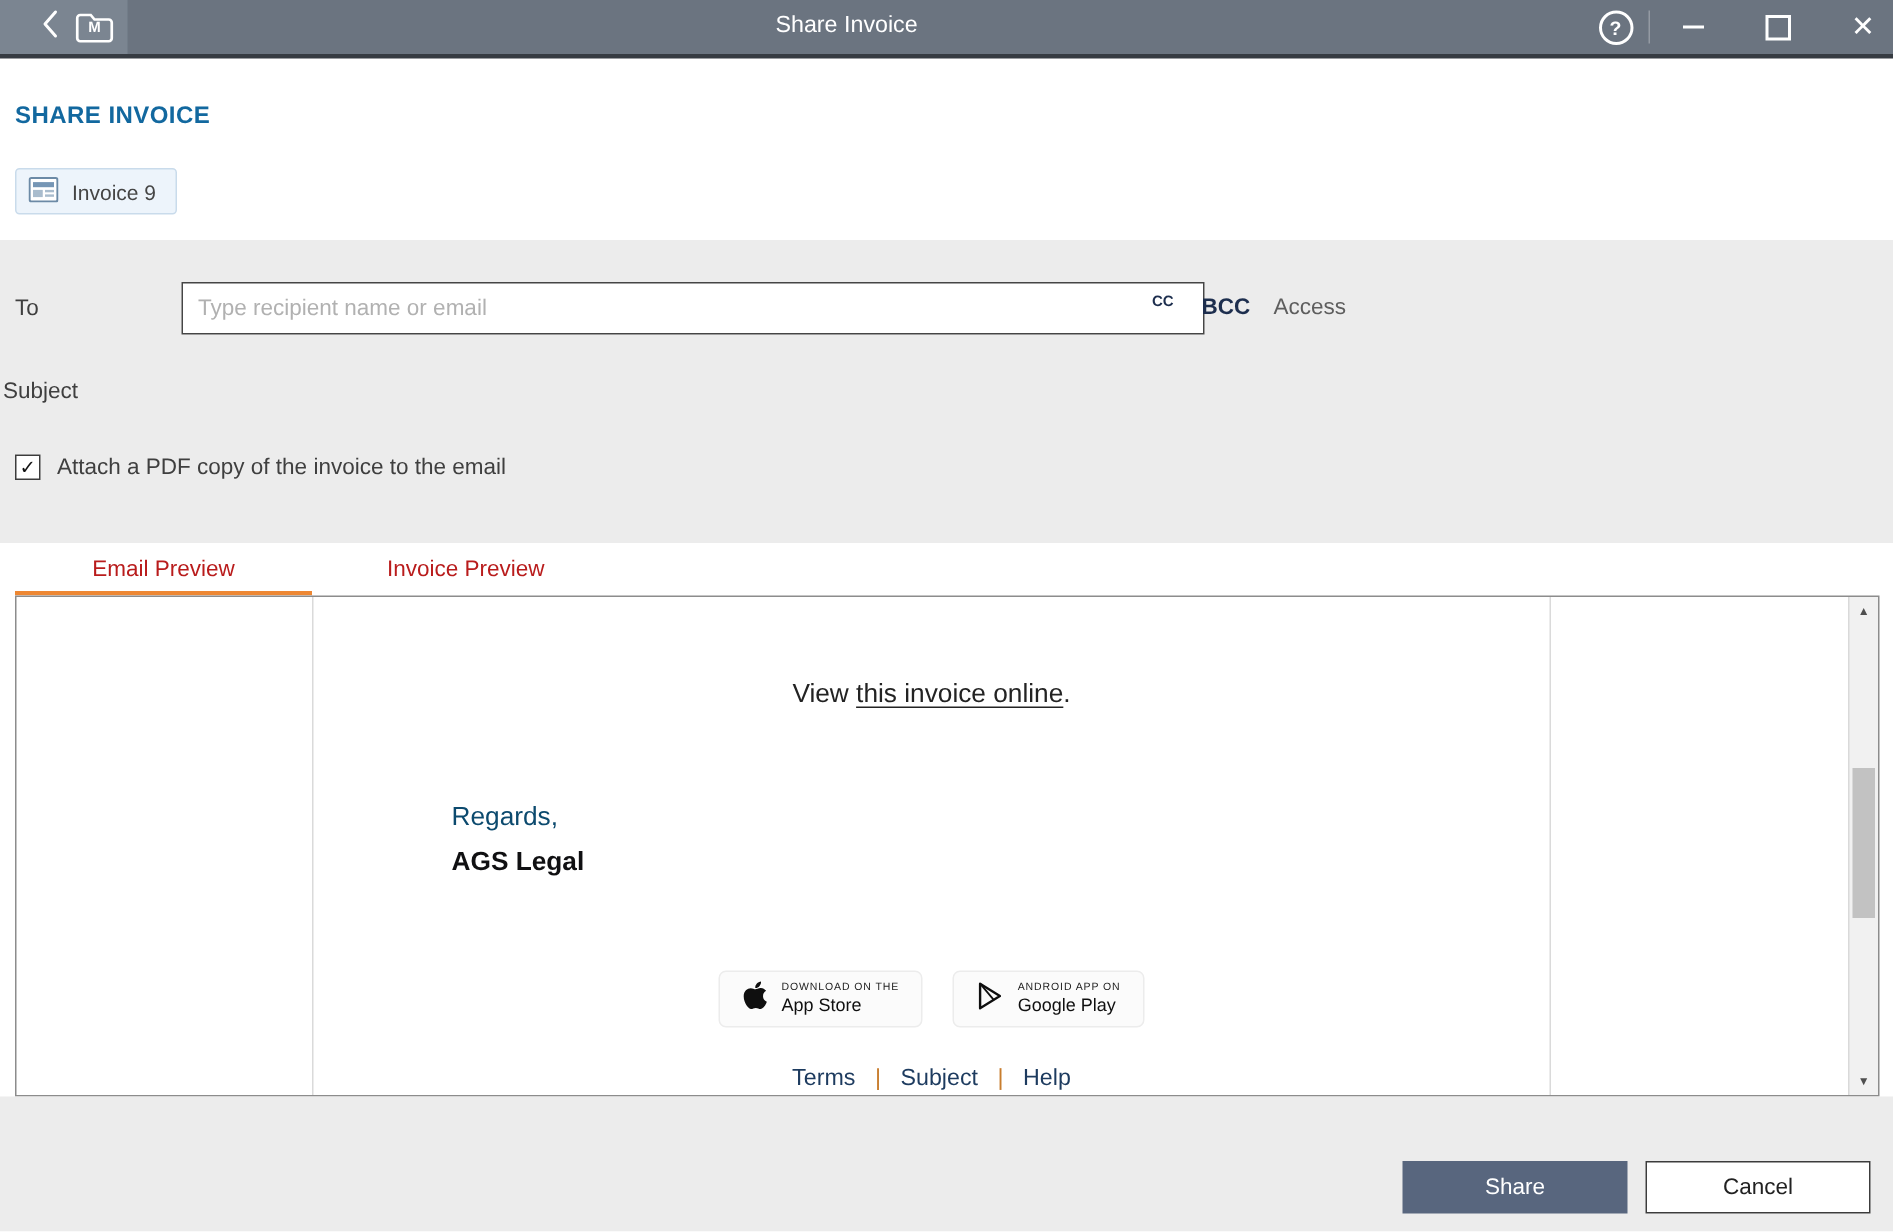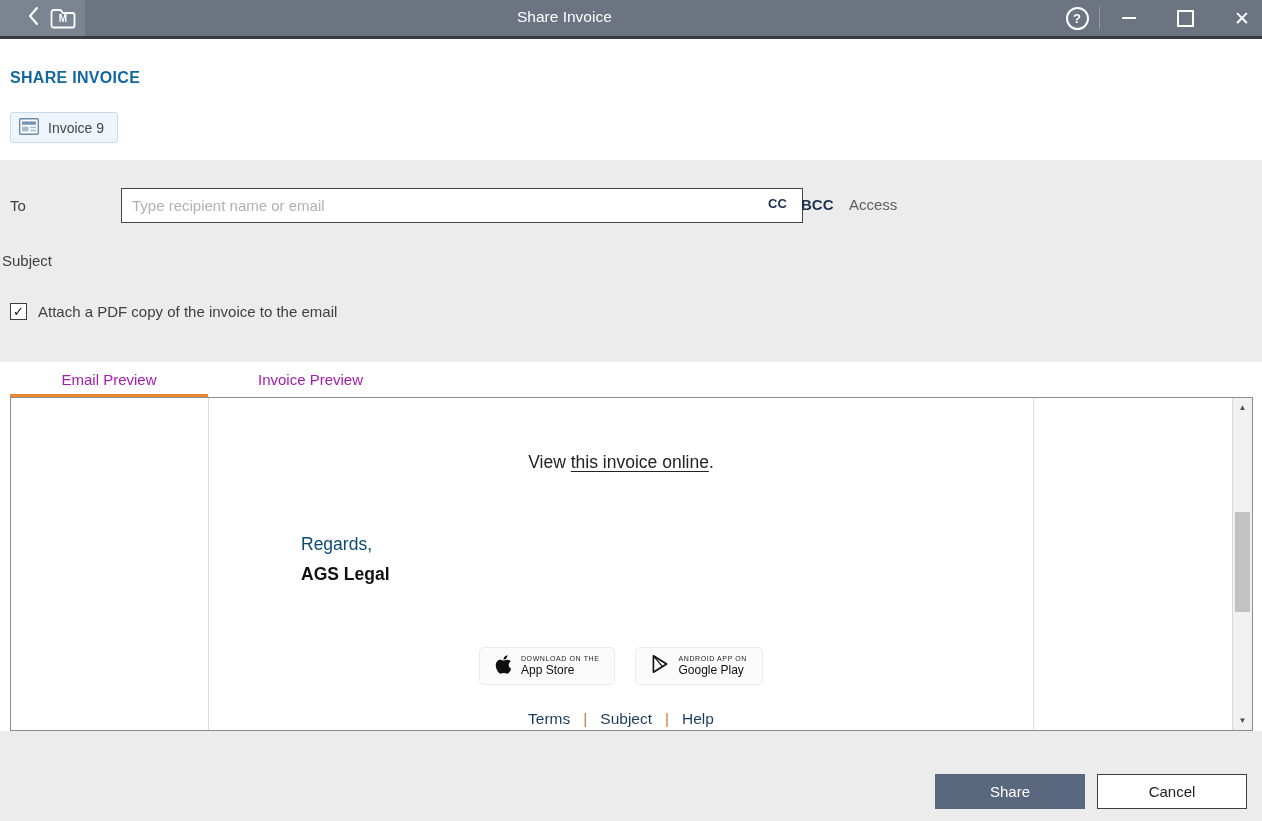--- a/index.html
+++ b/index.html
@@ -29,30 +29,30 @@
   .invoice-chip{position:absolute;left:10px;top:112px;height:31px;box-sizing:border-box;display:inline-flex;align-items:center;gap:9px;padding:0 13px 0 8px;background:#edf4fb;border:1px solid #c9dbeb;border-radius:3px;font-size:14px;color:#454545;cursor:pointer;}
   
   .form-band{position:absolute;left:0;top:160px;width:1262px;height:202px;background:#ececec;}
   .fld-label{position:absolute;font-size:15px;color:#3f3f3f;}
   .to-label{left:10px;top:37px;}
   .subject-label{left:2px;top:92px;}
   .txt-input{position:absolute;box-sizing:border-box;height:35px;border:1px solid #454545;background:#fff;font-family:"Liberation Sans",sans-serif;font-size:15px;color:#222;padding:0 10px;outline:none;}
   .txt-input::placeholder{color:#b1b1b1;}
   .to-input{left:75px;top:28px;width:682px;margin-left:46px;}
   .subject-input{left:75px;top:83px;width:1179px;}
-  .cc-btn{position:absolute;left:768px;top:36px;font-size:13px;font-weight:700;color:#1d2e4e;cursor:pointer;}
+  .cc-btn{position:absolute;left:768px;top:36px;font-size:10px;font-weight:700;color:#1d2e4e;cursor:pointer;}
   .bcc-btn{position:absolute;left:801px;top:36px;font-size:15px;font-weight:700;color:#1d2e4e;cursor:pointer;}
   .access-label{left:849px;top:36px;color:#5e5e5e;}
   .access-dd{position:absolute;left:908px;top:28px;width:346px;height:35px;box-sizing:border-box;background:#cccccc;border:1px solid #4a4a4a;display:flex;align-items:center;gap:7px;padding:0 10px 0 7px;cursor:pointer;}
   .access-dd .dd-text{flex:1;font-size:15px;color:#1f1f1f;white-space:nowrap;overflow:hidden;}
   .checkbox{position:absolute;left:10px;top:143px;width:17px;height:17px;box-sizing:border-box;border:1px solid #3c3c3c;background:#fff;display:flex;align-items:center;justify-content:center;font-size:13px;color:#111;line-height:1;cursor:pointer;}
   .attach-label{left:38px;top:143px;}
   
   .tabbar{position:absolute;left:0;top:362px;width:1262px;height:35px;background:#fff;}
-  .tab{position:absolute;top:0;height:35px;display:flex;align-items:center;justify-content:center;font-size:15px;color:#a21caf;cursor:pointer;}
+  .tab{position:absolute;top:0;height:35px;display:flex;align-items:center;justify-content:center;font-size:15px;color:#b91c1c;cursor:pointer;}
   .tab-email{left:10px;width:198px;}
   .tab-invoice{left:208px;width:205px;}
   .tab.active::after{content:"";position:absolute;left:0;right:0;bottom:0;height:3px;background:#ed8733;}
   
   .preview{position:absolute;left:10px;top:397px;width:1243px;height:334px;box-sizing:border-box;background:#fff;border:1px solid #8c8c8c;}
   .pv-line{position:absolute;top:0;bottom:0;width:1px;background:#dadada;}
   .pv-line1{left:197px;}
   .pv-line2{left:1022px;}
   .pv-col{position:absolute;left:198px;top:0;width:824px;height:100%;}
   .pv-view{position:absolute;left:0;right:0;top:54px;text-align:center;font-size:17.5px;color:#232323;}

